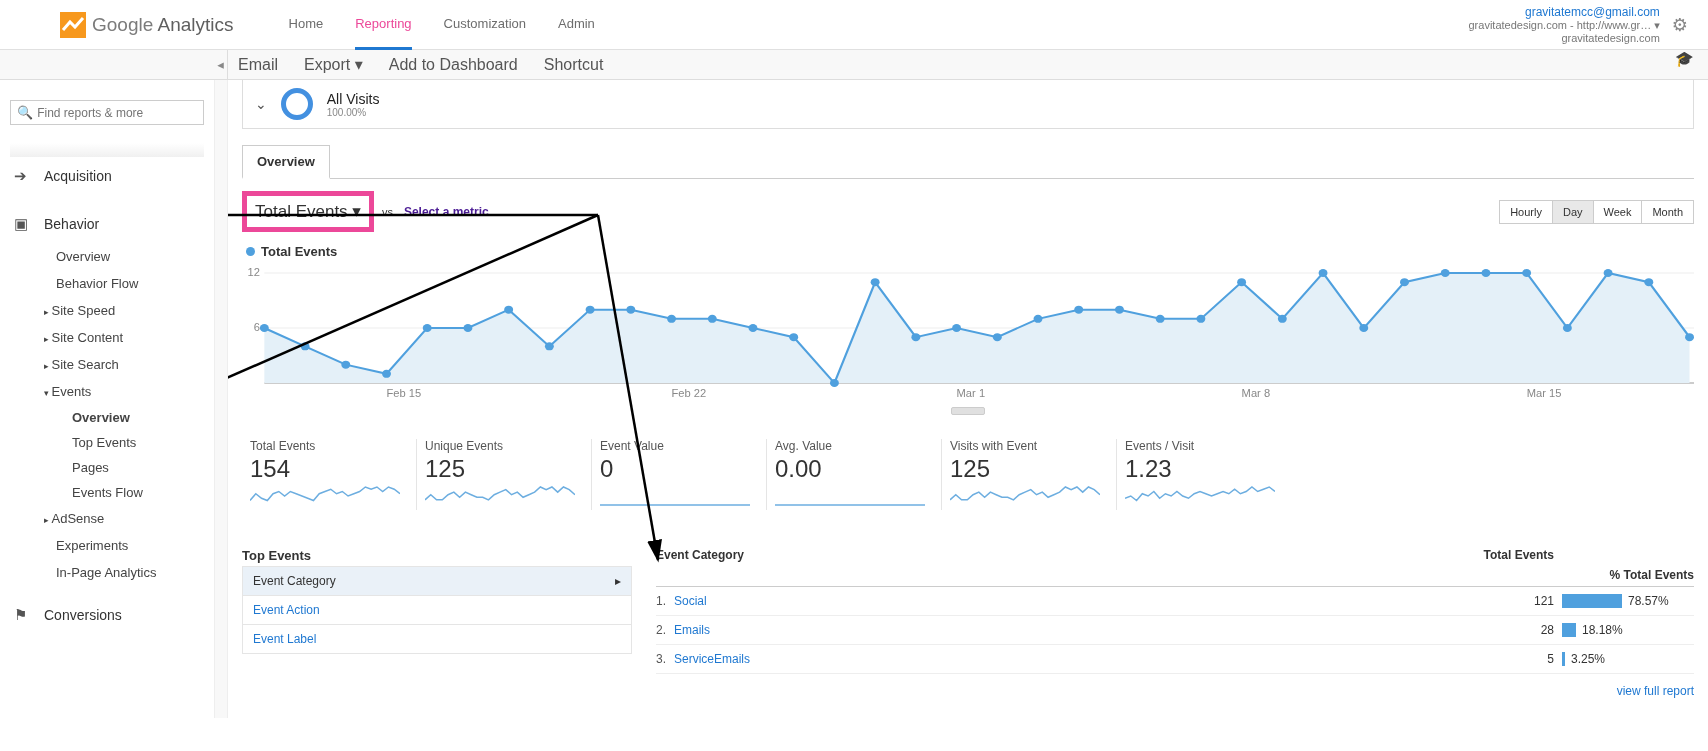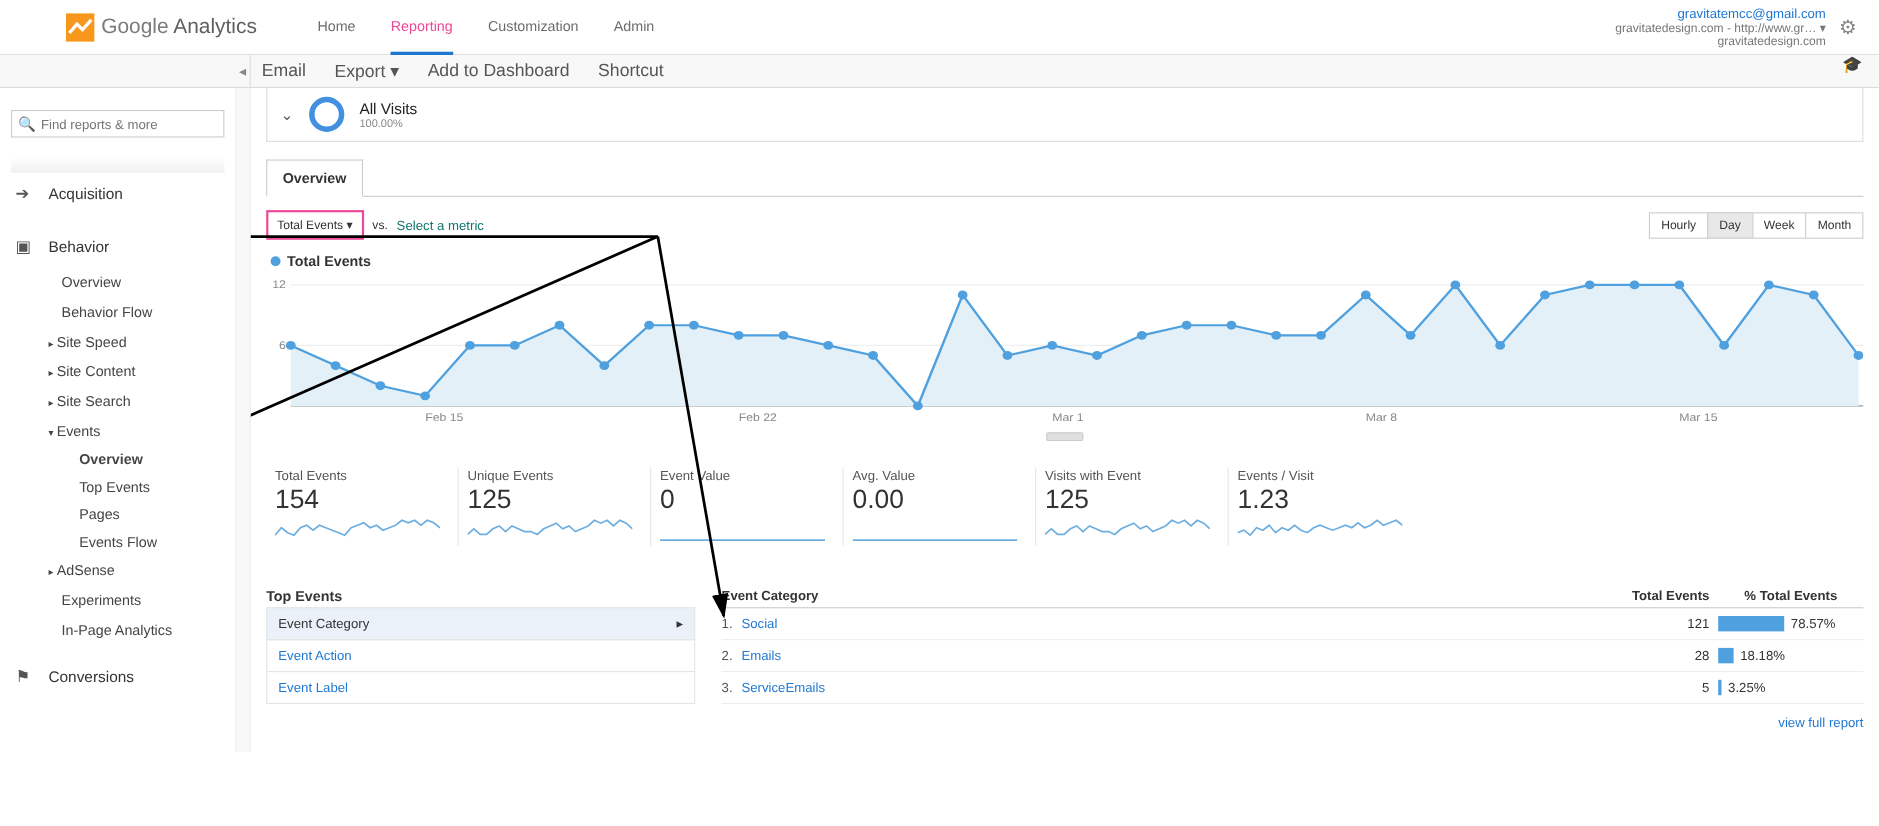--- a/index.html
+++ b/index.html
@@ -44,23 +44,23 @@
   .header-strip .toggle { font-size:14px; color:#555; cursor:pointer;}
   .ring { width:32px; height:32px; border:5px solid #4390e0; border-radius:50%;}
   .allvisits-title { font-size:14px; color:#222;}
   .allvisits-sub { font-size:10px; color:#888;}
 
   .tabrow { margin-top:16px; display:flex;}
   .tabrow .tab { border:1px solid #ccc; background:#fff; padding:8px 14px; font-size:13px; font-weight:bold; border-bottom:2px solid #fff;}
   .tabrow-fill { border-bottom:1px solid #ccc; flex:1;}
   
   .graph-head { display:flex; align-items:center; padding:12px 0;}
-  .dd { border:2px solid #ec4899; font-size:11px; padding:5px 8px; background:#fff; cursor:pointer;}
+  .dd { border:5px solid #ec4899; font-size:17px; padding:5px 8px; background:#fff; cursor:pointer;}
   .vs { font-size:11px; margin:0 8px;}
-  .select-metric { color:#0f766e; cursor:pointer; font-size:12px;}
+  .select-metric { color:#4c1d95; cursor:pointer; font-size:12px;font-weight:bold;}
   .period-group { margin-left:auto; display:flex;}
   .period-group .btn { border:1px solid #ccc; font-size:11px; padding:5px 10px; margin-left:-1px; cursor:pointer; background:#fff;}
   .period-group .btn.active { background:#e8e8e8;}
 
   .legend { display:flex; align-items:center; gap:6px; font-size:13px; padding: 0 0 8px 4px; color:#333; font-weight:bold;}
   .legend-dot { width:9px; height:9px; border-radius:50%; background:#4fa0de;}
   .chart { position:relative; height:146px;}
   .chart svg { width:100%; height:100%;}
   .chart .axis-label { font-size:10px; fill:#888;}
   .drag-handle { width:34px; height:8px; background:#e0e0e0; border:1px solid #ccc; border-radius:2px; margin: -6px auto 0 auto;}
@@ -73,21 +73,21 @@
   .spark { width:150px; height:22px; margin-top:2px;}
 
   .tables { display:flex; gap:24px; margin-top:22px;}
   .left-tbl { width: 390px;}
   .left-tbl h4 { font-size:13px; font-weight:bold; margin-bottom:4px;}
   .left-tbl .row { border:1px solid #e5e5e5; padding:7px 10px; font-size:12px; cursor:pointer; display:flex; justify-content:space-between; align-items:center; margin-top:-1px;}
   .left-tbl .row.selected { background:#eaf1f8;}
   .left-tbl .row.link { color:#1f78d1;}
   .right-tbl { flex:1;}
   .right-tbl-head { display:flex; font-weight:bold; font-size:12px; border-bottom:1px solid #ccc; padding-bottom:4px;}
-  .right-tbl-head .col1{flex:1;} .right-tbl-head .col2{width:100px; text-align:right;} .right-tbl-head .col3{width:140px; text-align:center; padding-left:8px;}
+  .right-tbl-head .col1{flex:1;} .right-tbl-head .col2{width:100px; text-align:right;} .right-tbl-head .col3{width:140px; text-align:right; padding-left:8px;margin-top:20px;}
   .right-tbl .drow { display:flex; border-bottom:1px solid #eee; padding:7px 0; font-size:12px; align-items:center;}
   .right-tbl .drow .idx { width:18px; color:#555;}
   .right-tbl .drow .name { flex:1; color:#1f78d1; cursor:pointer;}
   .right-tbl .drow .num { width:100px; text-align:right;}
   .right-tbl .drow .pct-wrap { width:140px; display:flex; align-items:center; gap:6px; padding-left:8px;}
   .right-tbl .drow .bar { height:14px; background:#4fa0de;}
   .right-tbl .drow .pct { font-size:12px;}
   .vfr { text-align:right; color:#1f78d1; font-size:12px; margin-top:10px; cursor:pointer;}
 
   .annotation-arrows { position:absolute; top:0; left:0; pointer-events:none;}

